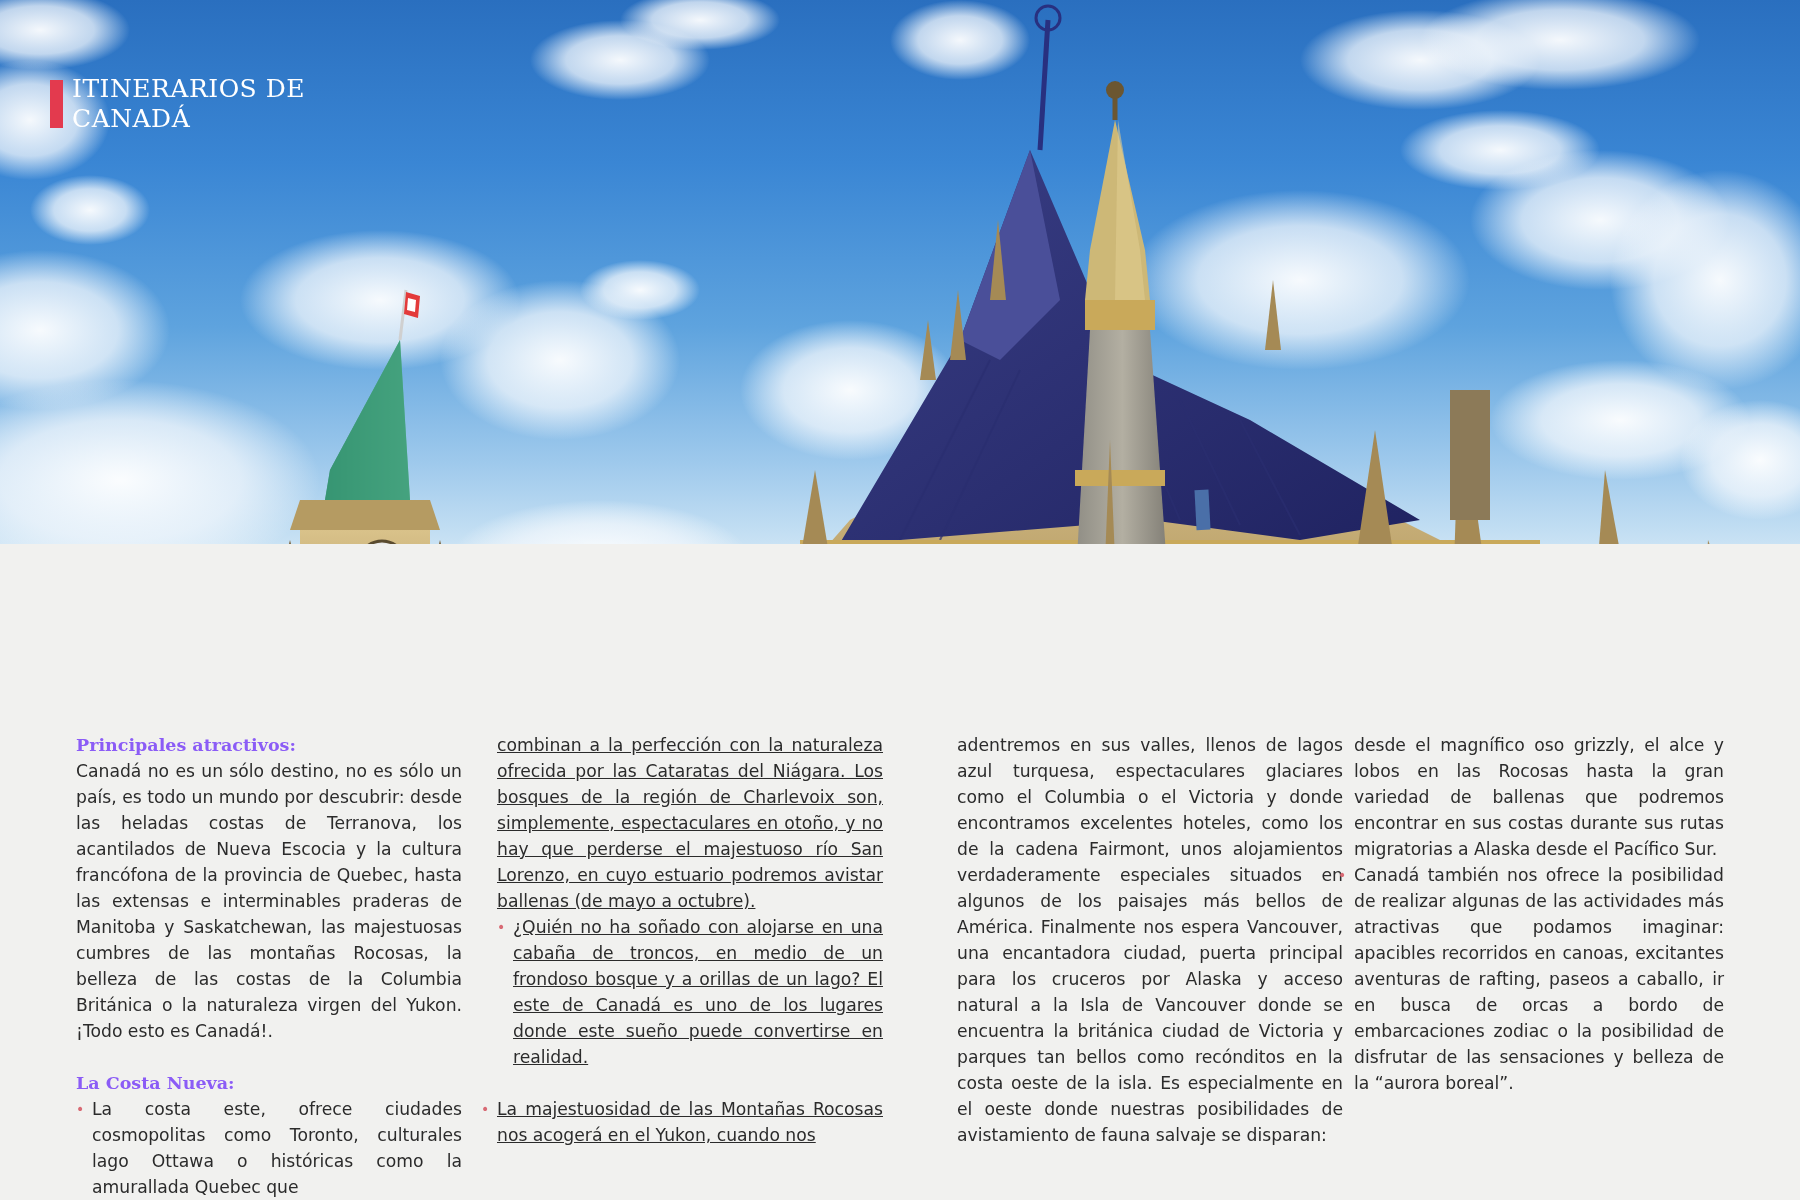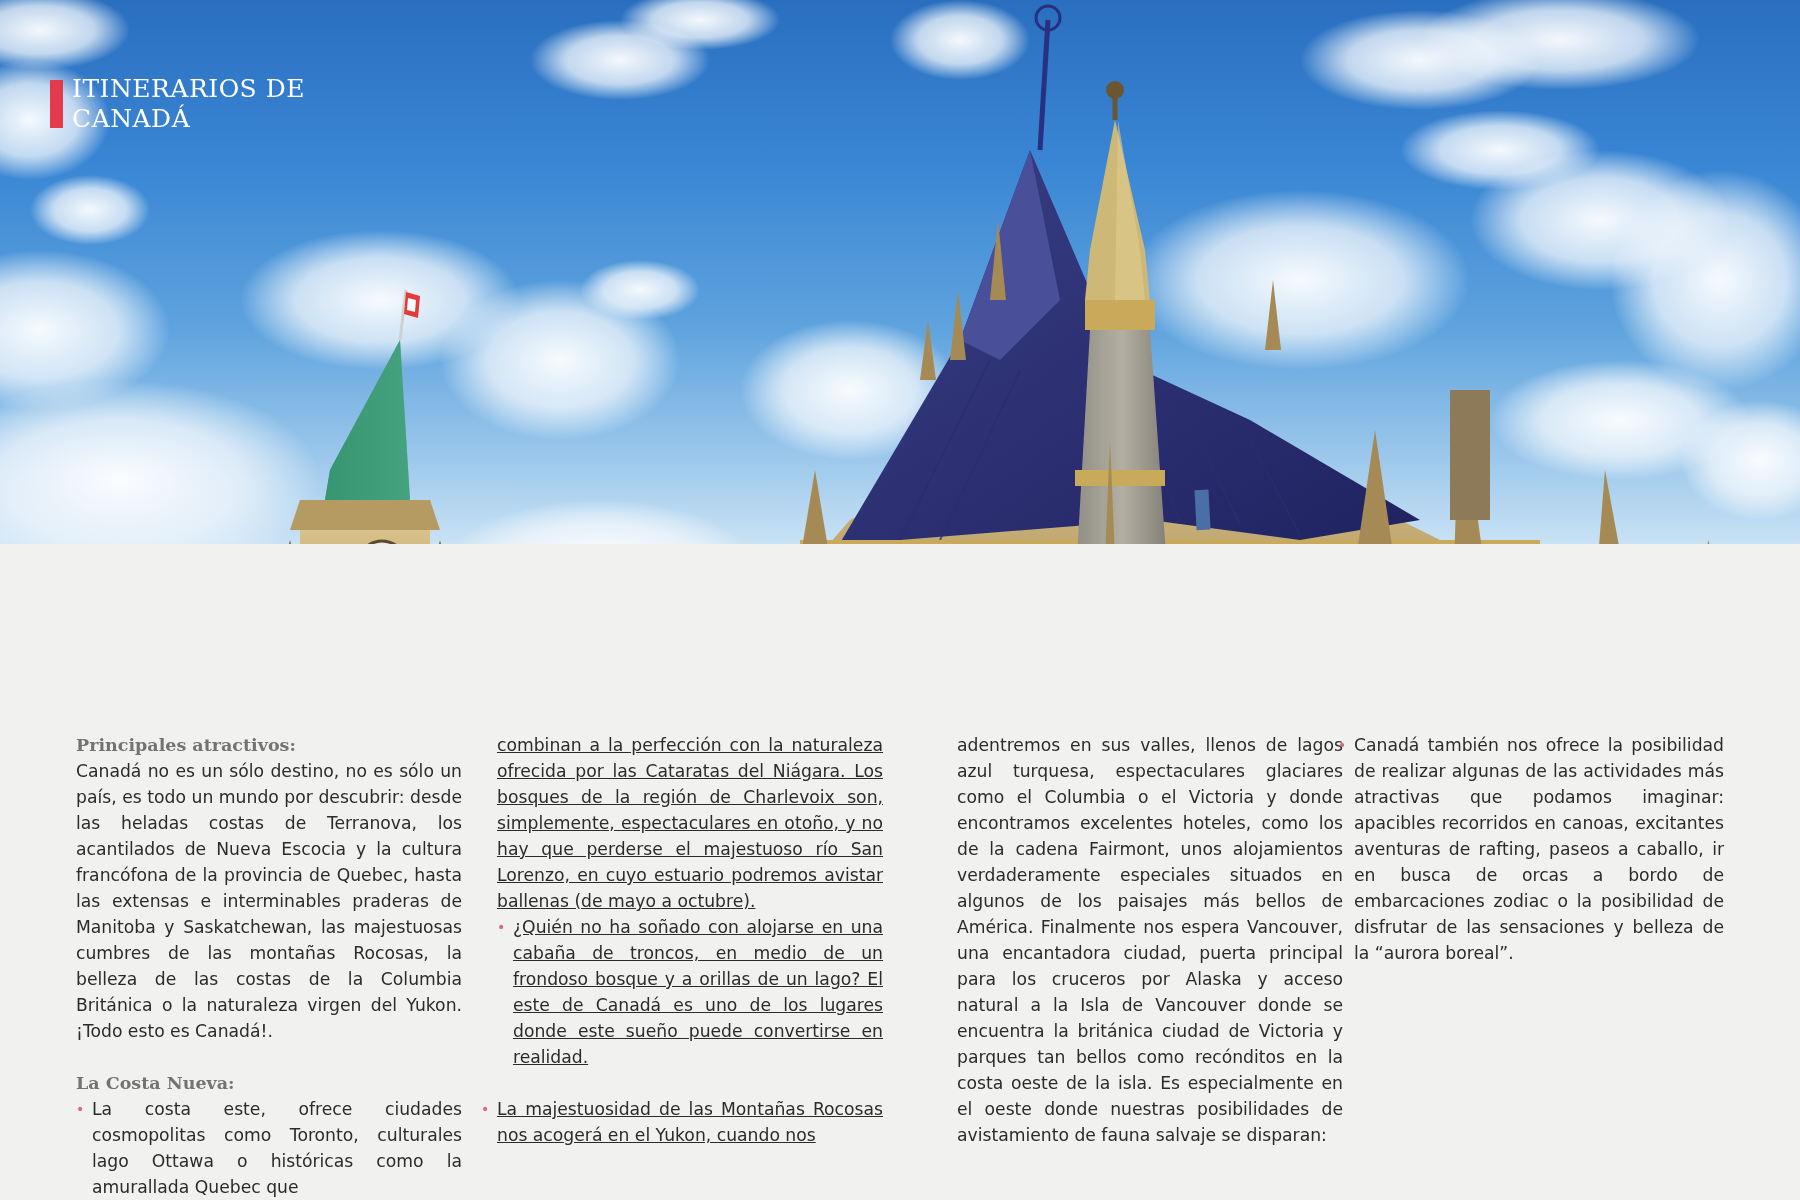--- a/index.html
+++ b/index.html
@@ -36,21 +36,21 @@
   }
   .col {
     position: absolute; top: 52px; width: 386px;
     font-family: "DejaVu Sans", sans-serif;
     font-size: 17.2px; line-height: 26px; color: #2b2b2b;
     text-align: justify;
   }
   .col p { margin: 0; }
   .col .heading {
     font-family: "DejaVu Serif", serif; font-weight: bold;
-    color: #737373; font-size: 17.5px; line-height: 26px;
+    color: #8b5cf6; font-size: 17.5px; line-height: 26px;
     text-align: left; margin: 0;
   }
   .col .gap { height: 26px; }
   .bullet { position: relative; padding-left: 16px; }
   .bullet .dot {
     position: absolute; left: 0; top: 0;
     color: #d86a74; font-size: 14px;
   }
   .c1 { left: 76px; }
   .c2 { left: 497px; text-decoration: underline; }
@@ -248,18 +248,19 @@
       <span class="dot">•</span>
       <p>La majestuosidad de las Montañas Rocosas nos acogerá en el Yukon, cuando nos</p>
     </div>
   </div>
 
   <div class="col c3">
     <p>adentremos en sus valles, llenos de lagos azul turquesa, espectaculares glaciares como el Columbia o el Victoria y donde encontramos excelentes hoteles, como los de la cadena Fairmont, unos alojamientos verdaderamente especiales situados en algunos de los paisajes más bellos de América. Finalmente nos espera Vancouver, una encantadora ciudad, puerta principal para los cruceros por Alaska y acceso natural a la Isla de Vancouver donde se encuentra la británica ciudad de Victoria y parques tan bellos como recónditos en la costa oeste de la isla. Es especialmente en el oeste donde nuestras posibilidades de avistamiento de fauna salvaje se disparan:</p>
   </div>
 
   <div class="col c4">
+    <p style="padding-left:16px">desde el magnífico oso grizzly, el alce y lobos en las Rocosas hasta la gran variedad de ballenas que podremos encontrar en sus costas durante sus rutas migratorias a Alaska desde el Pacífico Sur.</p>
     <div class="bullet">
       <span class="dot">•</span>
       <p>Canadá también nos ofrece la posibilidad de realizar algunas de las actividades más atractivas que podamos imaginar: apacibles recorridos en canoas, excitantes aventuras de rafting, paseos a caballo, ir en busca de orcas a bordo de embarcaciones zodiac o la posibilidad de disfrutar de las sensaciones y belleza de la “aurora boreal”.</p>
     </div>
   </div>
 </div>
 
 </body></html>

